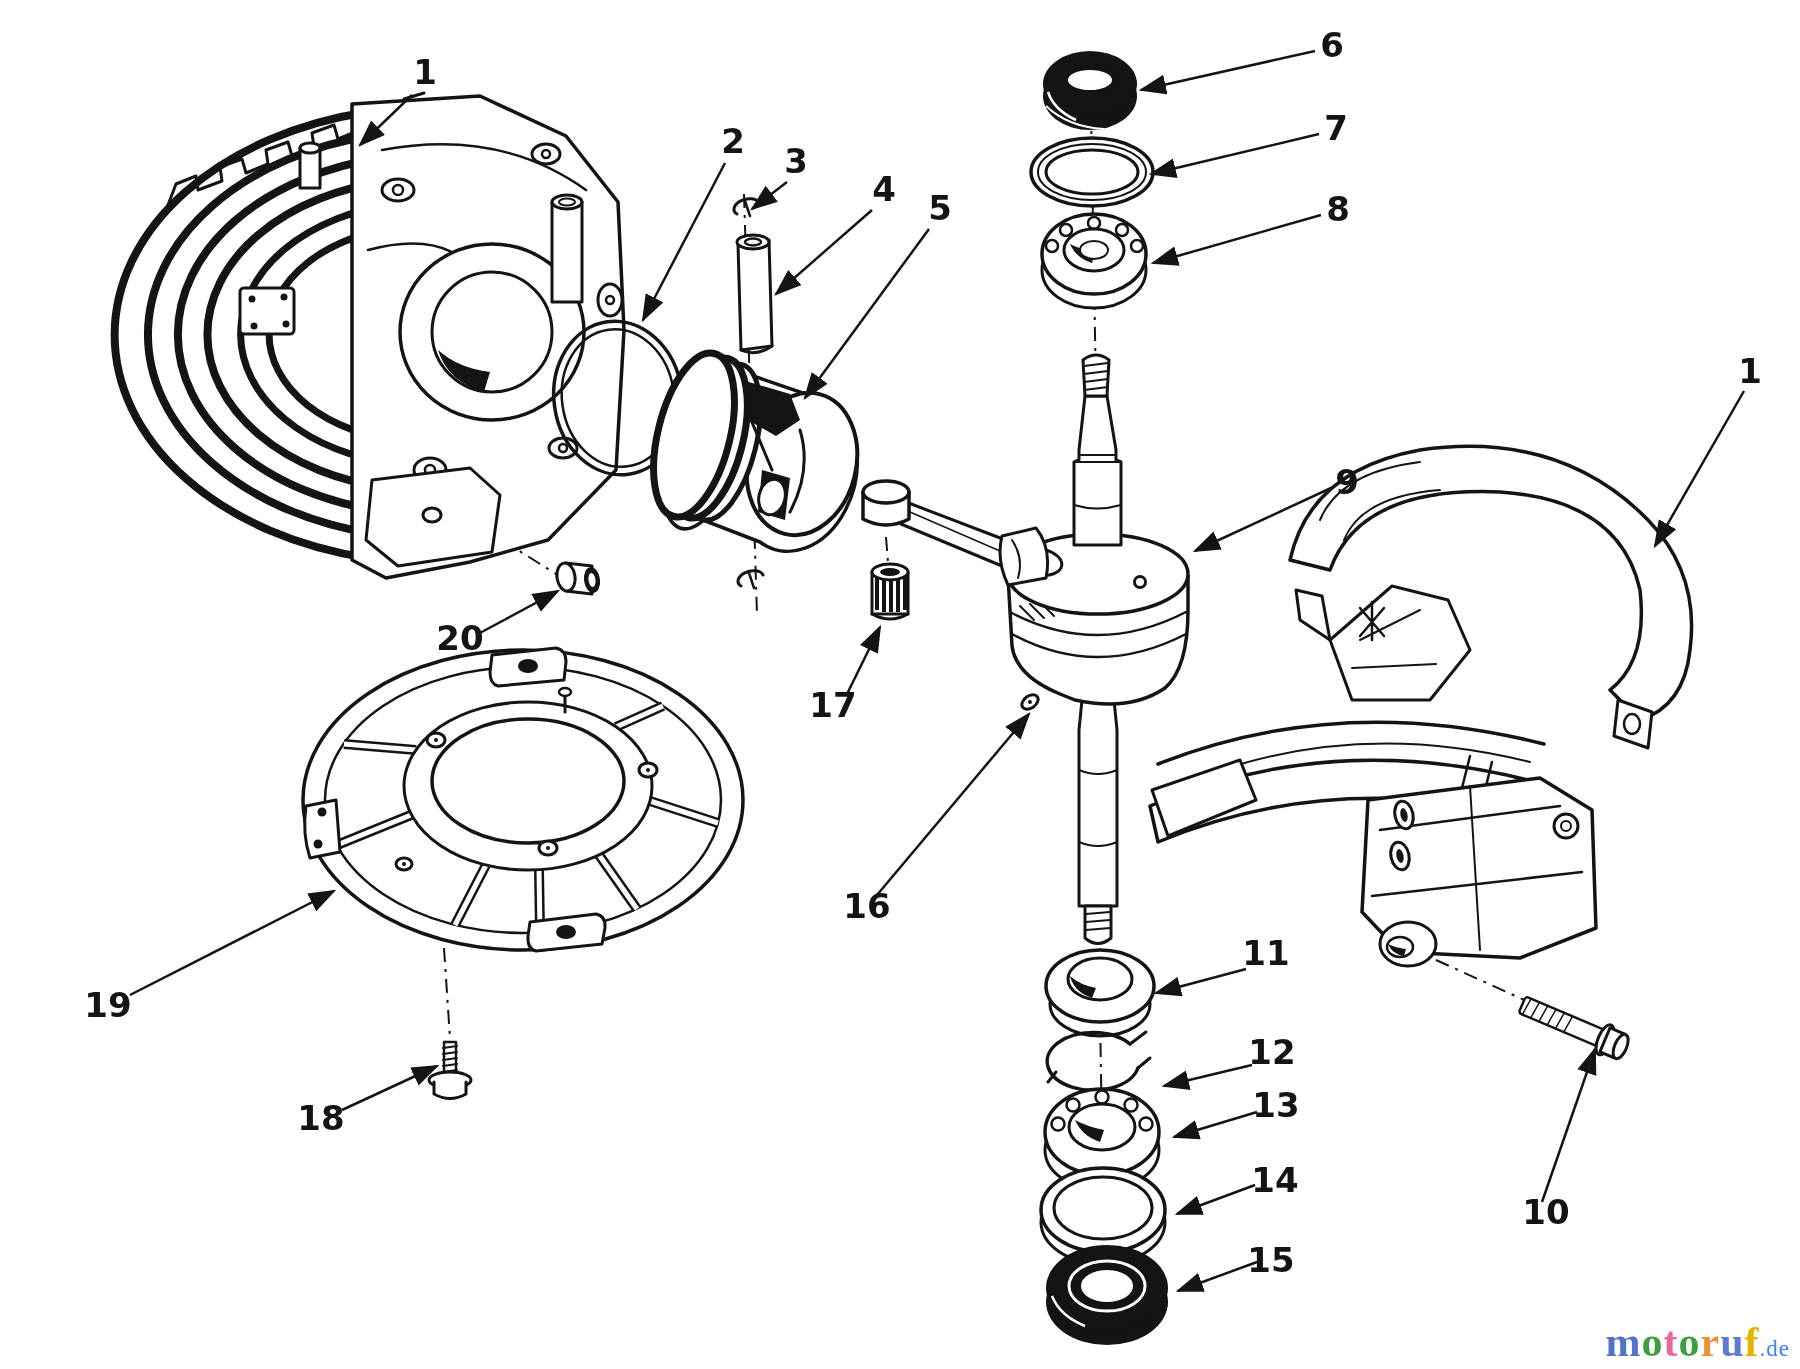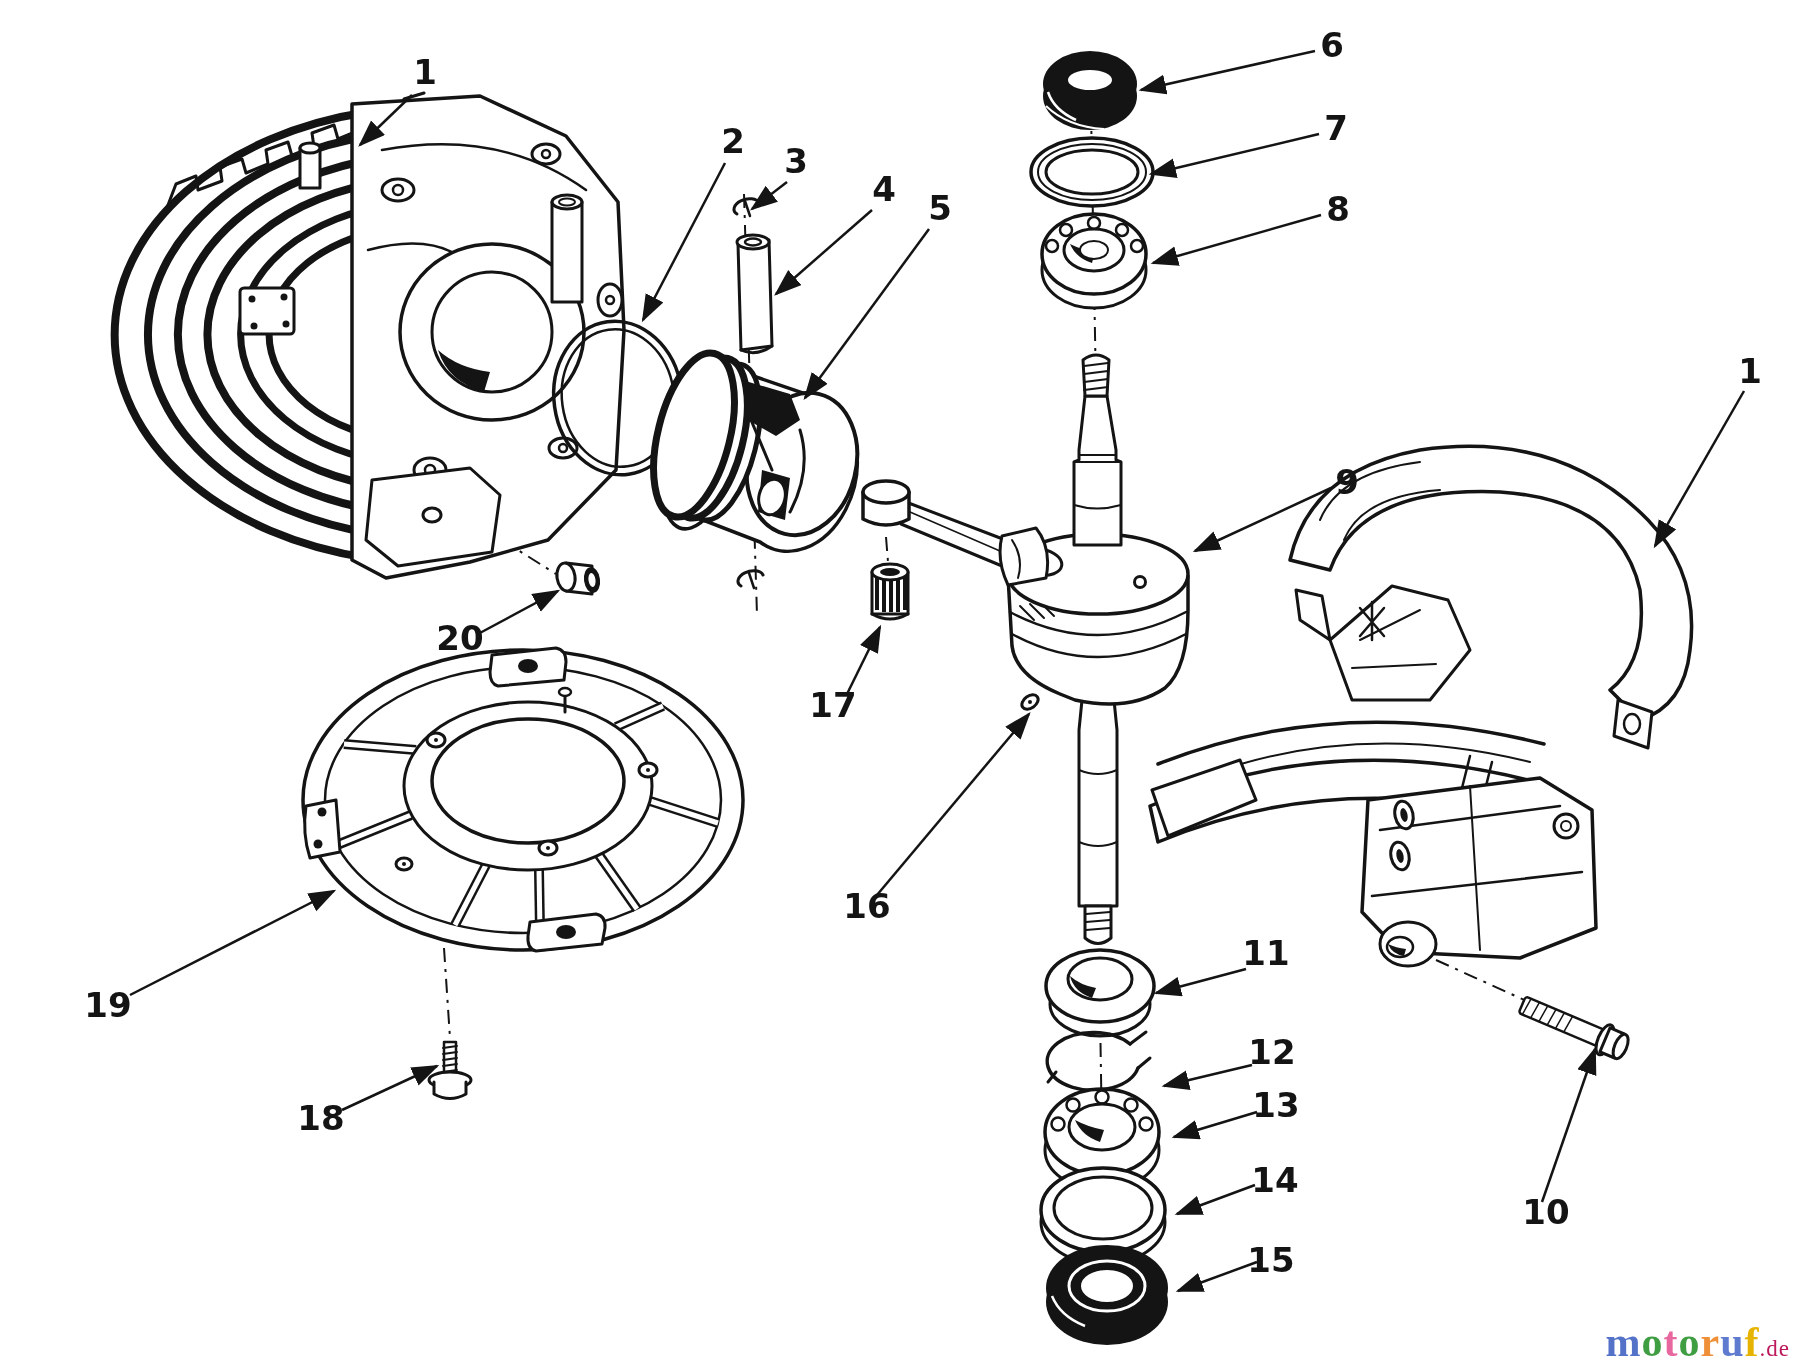--- a/index.html
+++ b/index.html
@@ -5,21 +5,21 @@
   html,body{margin:0;padding:0;background:#fff;}
   .stage{position:relative;width:1800px;height:1369px;background:#ffffff;overflow:hidden;
          font-family:"DejaVu Sans",sans-serif;}
   svg{position:absolute;left:0;top:0;}
   .callout{font-family:"DejaVu Sans",sans-serif;font-weight:bold;font-size:34px;fill:#141414;}
   .wm{position:absolute;right:10px;bottom:6px;font-family:"Liberation Serif",serif;
       font-weight:bold;font-size:42px;letter-spacing:1px;line-height:1;}
   .wm span{display:inline-block;}
   .wm .c0{color:#5472c8;} .wm .c1{color:#3f9d42;} .wm .c2{color:#e8679f;}
   .wm .c3{color:#3f9d42;} .wm .c4{color:#ef8f38;} .wm .c5{color:#5e7bd0;}
-  .wm .c6{color:#e6b400;} .wm .tld{color:#be185d;font-size:23px;font-weight:normal;}
+  .wm .c6{color:#e6b400;} .wm .tld{color:#3b82f6;font-size:23px;font-weight:normal;}
   .ink{stroke:#141414;fill:none;stroke-linecap:round;stroke-linejoin:round;}
   .w{fill:#ffffff;}
   .b{fill:#141414;}
   .dash{stroke:#141414;stroke-width:2;fill:none;stroke-dasharray:14 7 3 7;}
 </style>
 </head>
 <body>
 
 <div class="stage">
 <svg width="1800" height="1369" viewBox="0 0 1800 1369">

